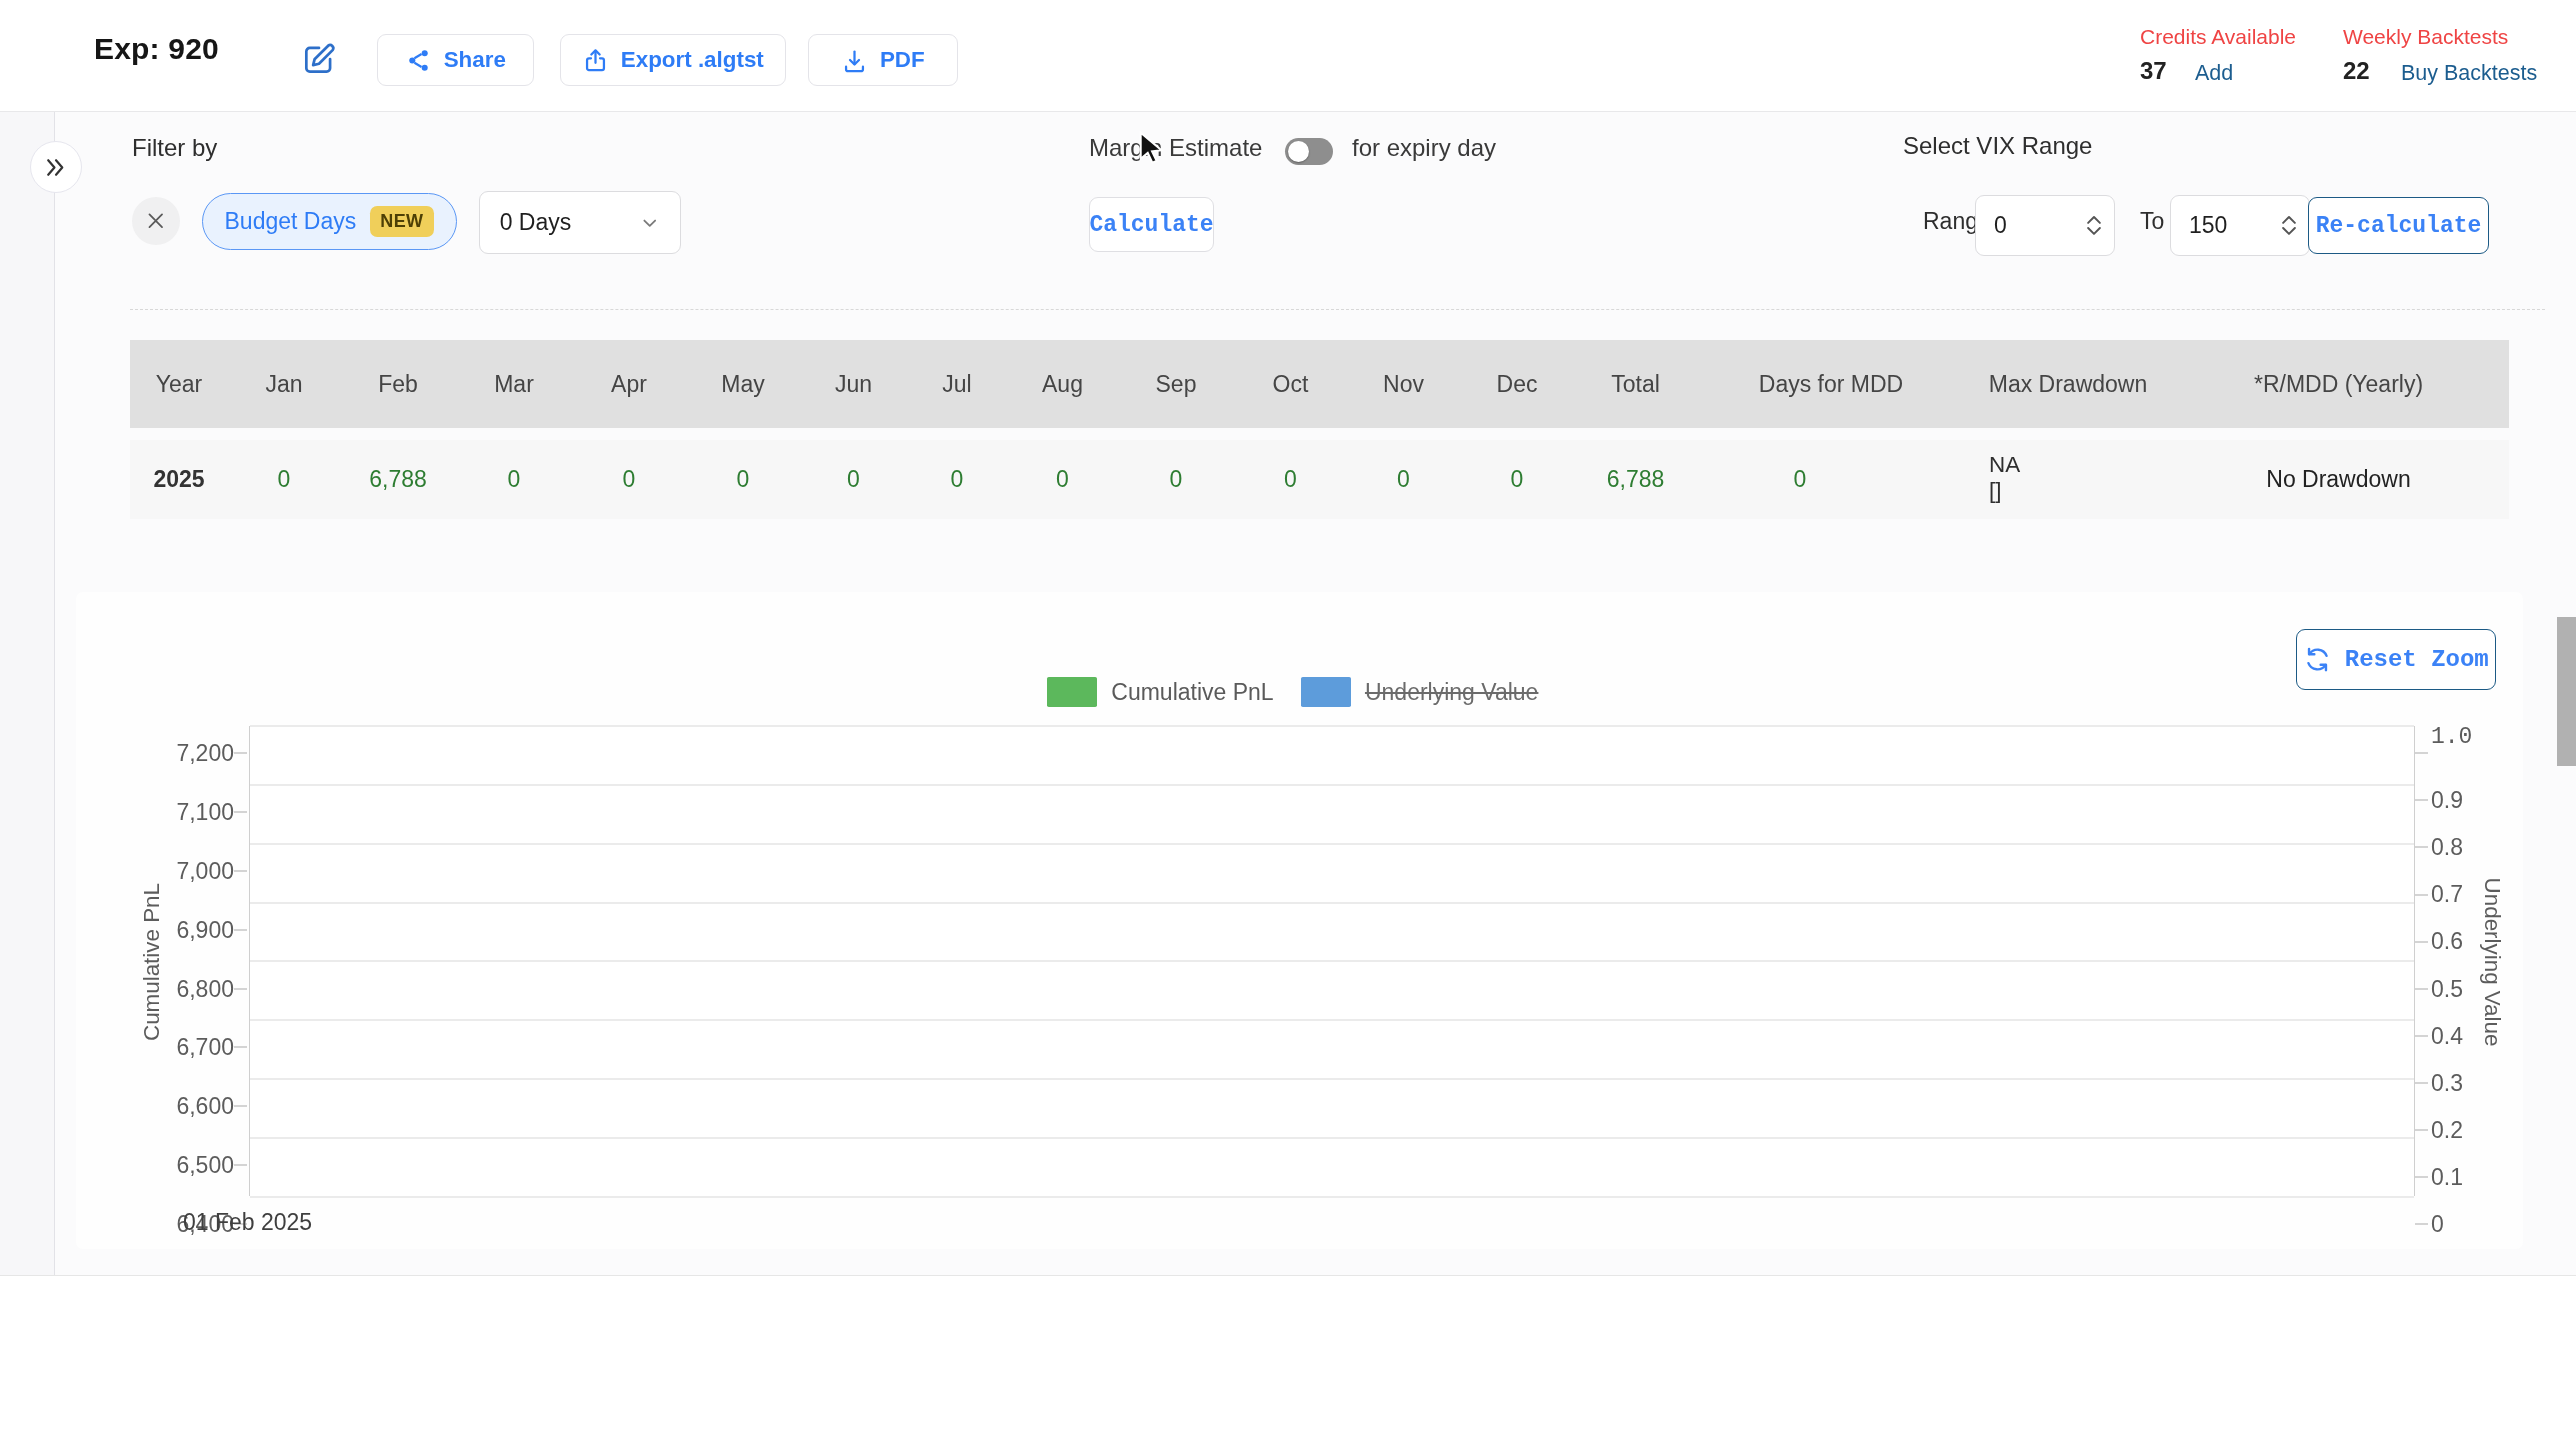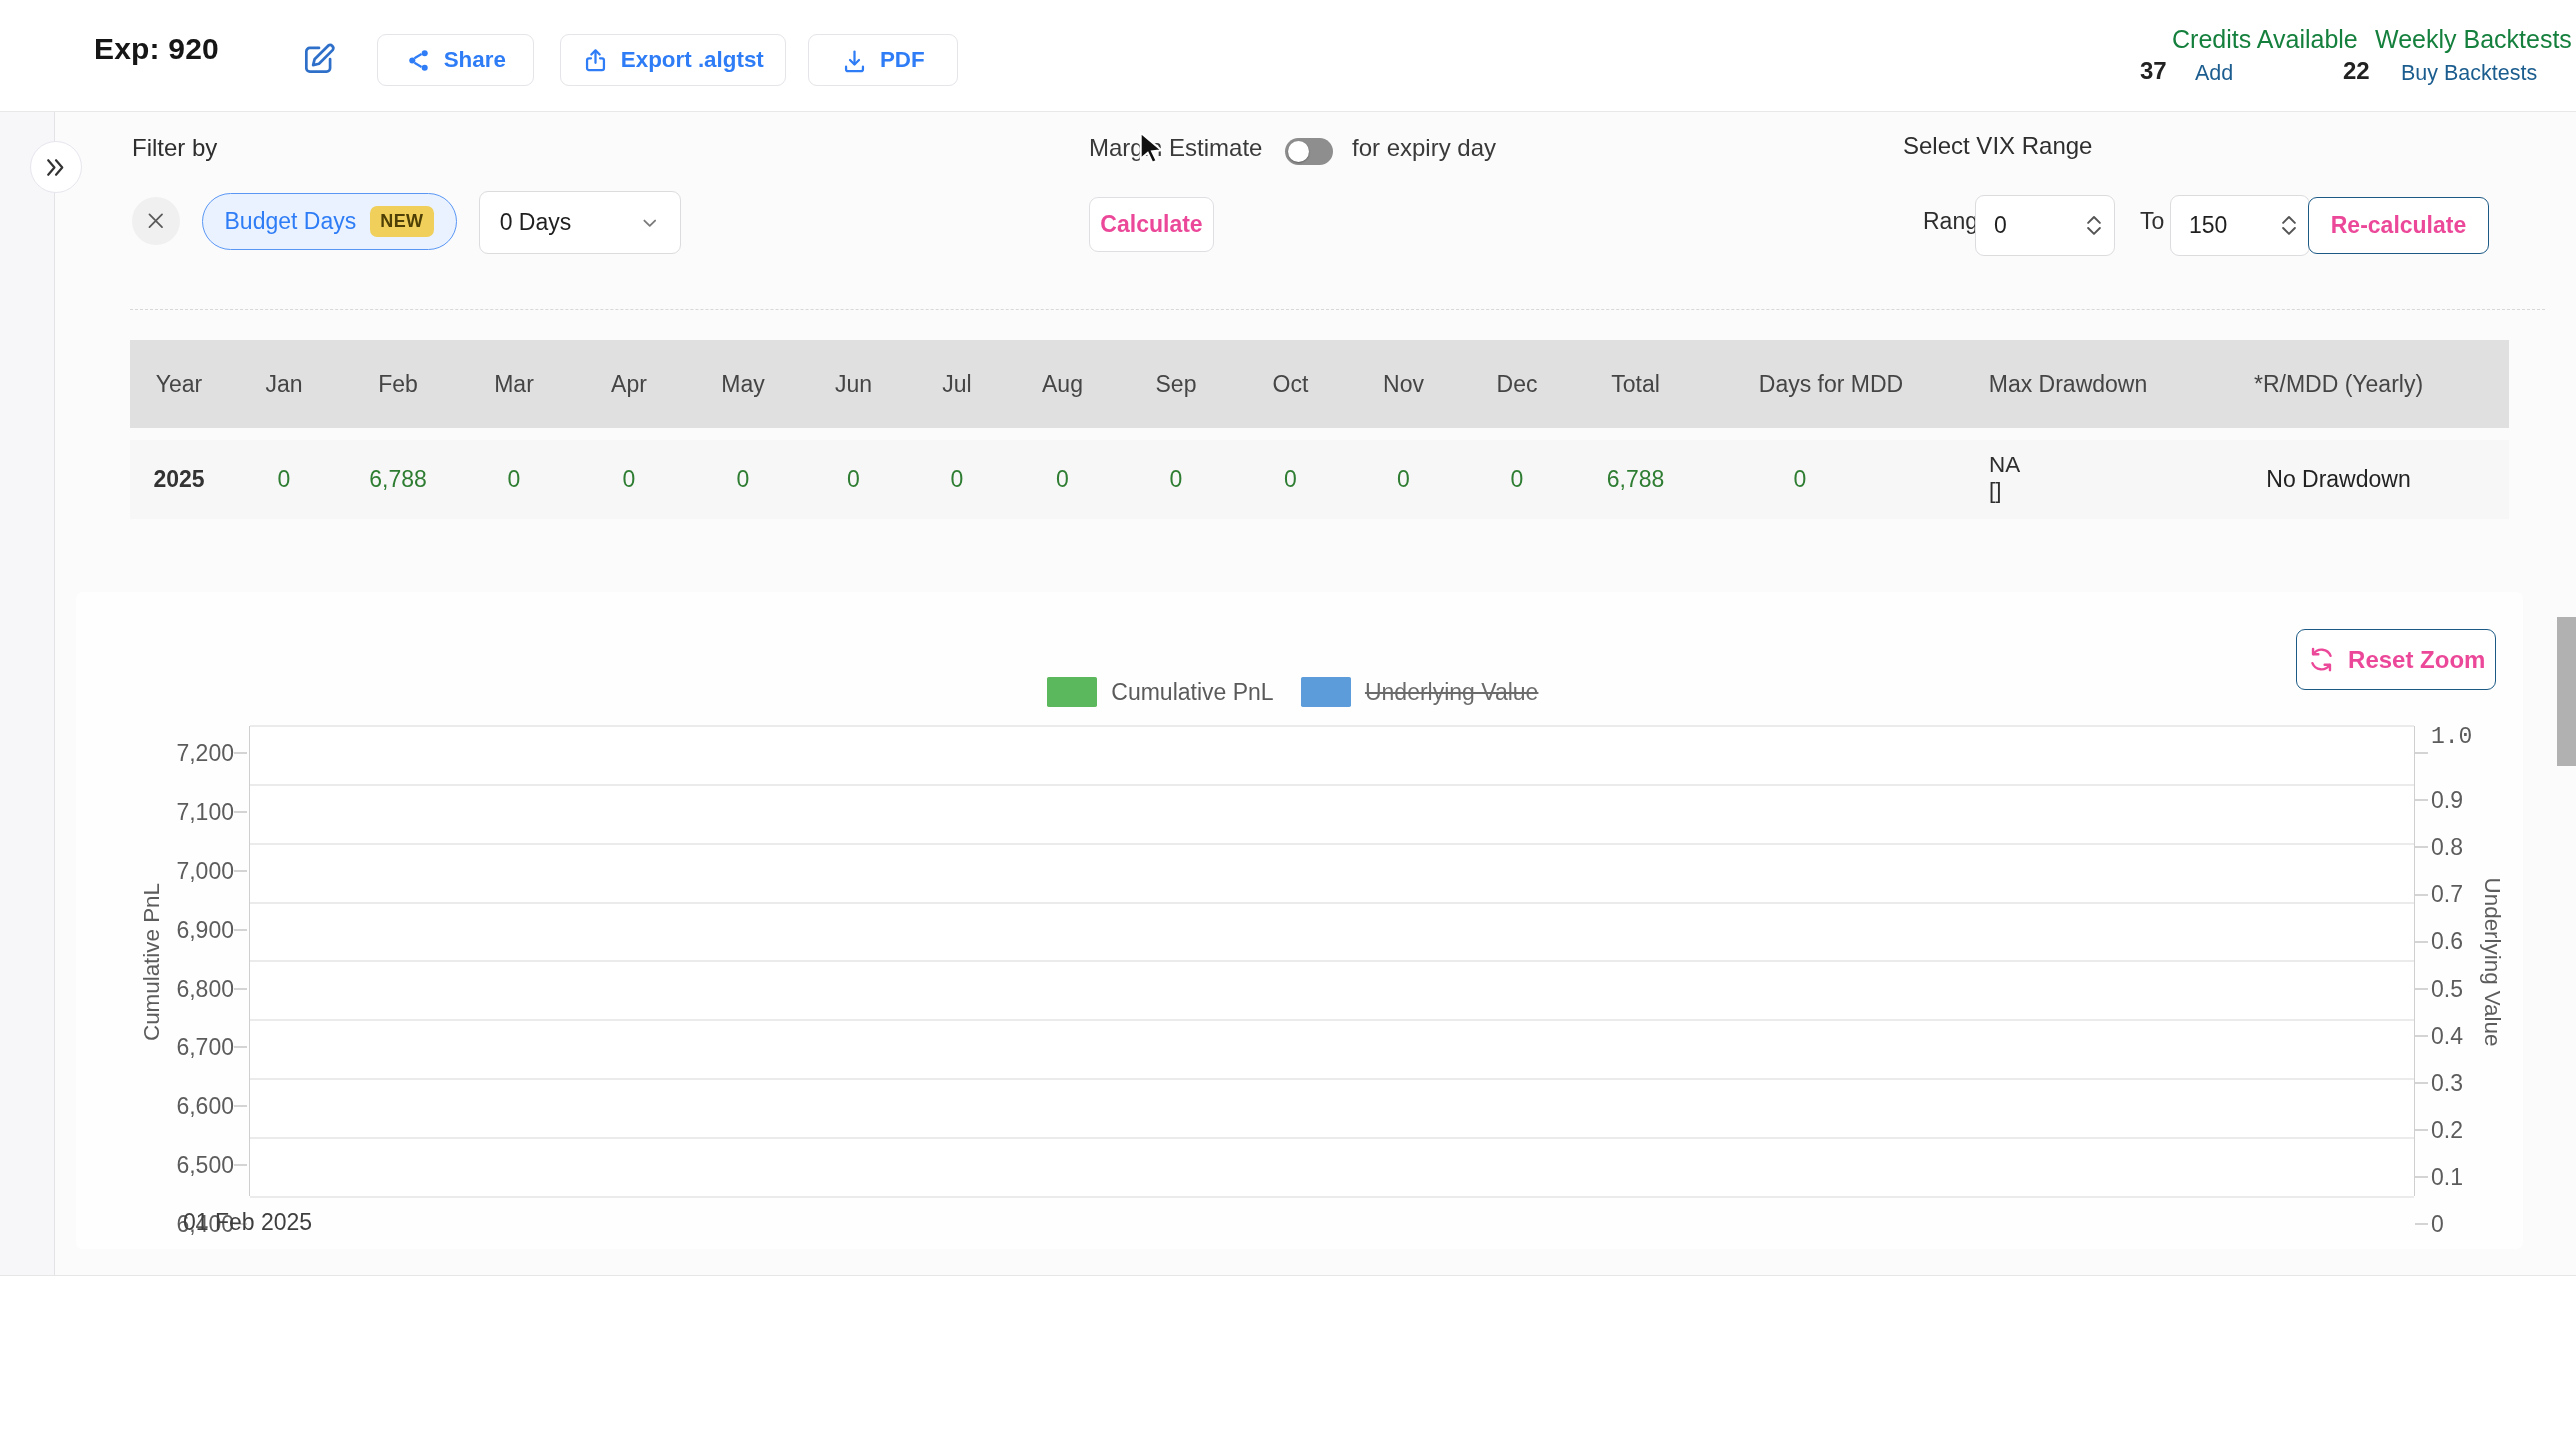--- a/index.html
+++ b/index.html
@@ -10,41 +10,41 @@
 
   
   .header { top:0; left:0; width:2576px; height:112px; background:#fff; border-bottom:0.9px solid #e8e8ea; z-index:5; }
   .page-title { left:94px; top:32px; font-size:30px; font-weight:600; color:#161616; letter-spacing:0.2px; }
   .icon-btn { display:flex; align-items:center; justify-content:center; cursor:pointer; background:none; border:none; }
   .edit-btn { left:298px; top:38px; width:41px; height:41px; color:#2d6fc9; }
   .btn-light { display:flex; align-items:center; justify-content:center; gap:11.6px; background:#fff; border:1.8px solid #e4e4e9; border-radius:9px; color:#2e7cf6; font-size:22.4px; font-weight:700; cursor:pointer; font-family:inherit; }
   .share-btn { left:377px; top:34px; width:157px; height:52px; }
   .export-btn { left:560px; top:34px; width:226px; height:52px; }
   .pdf-btn { left:808px; top:34px; width:150px; height:52px; }
-  .stat-label { font-size:25px; color:#15803d;margin-left:32px; }
+  .stat-label { font-size:21px; color:#ef4444; }
   .stat-value { font-size:24px; font-weight:700; color:#222; }
   .stat-link { font-size:21.5px; color:#1c5d8f; cursor:pointer; }
 
   
   .rail { left:0; top:85px; width:55px; height:1190px; background:#f7f7f9; border-right:0.9px solid #e2e2e7; border-top:0.9px solid #ececef; }
   .collapse-btn { left:29.5px; top:141px; width:52px; height:52px; border-radius:50%; background:#fff; border:1.8px solid #e6e6ee; color:#333; z-index:6; }
 
   
   .main-bg { left:55px; top:112px; width:2521px; height:1163px; background:#fbfbfc; }
   .chart-card { left:76px; top:592px; width:2447px; height:657px; background:#fefefe; border-radius:7.2px; }
 
   .section-label { font-size:24px; color:#2e2e2e; }
   .x-filter { left:132px; top:197px; width:48px; height:48px; border-radius:50%; background:#f0f0f1; color:#5a5a5a; }
   .chip { left:202px; top:193px; height:57px; display:flex; align-items:center; gap:13.4px; padding:0 21.5px; background:#e9f2fe; border:1.8px solid #5a97f5; border-radius:29.5px; color:#2e7cf6; font-size:23px; cursor:pointer; }
   .chip-badge { background:#f0cf5a; color:#4d3f05; font-size:18px; font-weight:700; padding:5.4px 10.7px; border-radius:7.2px; letter-spacing:0.4px; }
   .select { left:479px; top:191px; width:202px; height:63px; background:#fff; border:1.8px solid #dcdcdf; border-radius:9px; display:flex; align-items:center; justify-content:space-between; padding:0 19.7px; font-size:23px; color:#1f1f1f; cursor:pointer; }
   .switch { border-radius:13.4px; position:relative; cursor:pointer; }
   .switch .knob { position:absolute; top:2.7px; width:21.5px; height:21.5px; border-radius:50%; background:#fff; box-shadow:0 0.9px 1.8px rgba(0,0,0,.35); }
   .switch.off { background:#8e8e8e; } .switch.off .knob { left:2.7px; }
-  .btn-navy { display:flex; align-items:center; justify-content:center; gap:12.5px; background:#fff; border:1.8px solid #1c5a85; border-radius:9px; color:#ec4899; font-size:23px; font-weight:700; cursor:pointer; font-family:Liberation Sans, sans-serif;text-align:center; }
+  .btn-navy { display:flex; align-items:center; justify-content:center; gap:12.5px; background:#fff; border:1.8px solid #1c5a85; border-radius:9px; color:#3b82f6; font-size:23px; font-weight:700; cursor:pointer; font-family:Liberation Mono, monospace;text-align:center; }
   .calc-btn { left:1089px; top:197px; width:125px; height:55px; border:1.8px solid #dfdfe3; font-weight:600; }
   .num-input { background:#fff; border:1.8px solid #dcdcdf; border-radius:9px; height:61px; display:flex; align-items:center; justify-content:space-between; padding:0 12.5px 0 18px; }
   .num-input input { border:none; outline:none; width:72px; font-size:23px; color:#1f1f1f; background:transparent; font-family:inherit; }
   .stepper { display:flex; flex-direction:column; gap:1.8px; color:#555; cursor:pointer; }
   .recalc-btn { left:2308px; top:197px; width:181px; height:57px; }
   .dashed-sep { left:130px; top:309px; width:2415px; border-top:1.8px dashed #d8d8d8; }
 
   
   .yearly-table { left:130px; top:340px; width:2379px; }
   .tr { display:flex; align-items:center; }

